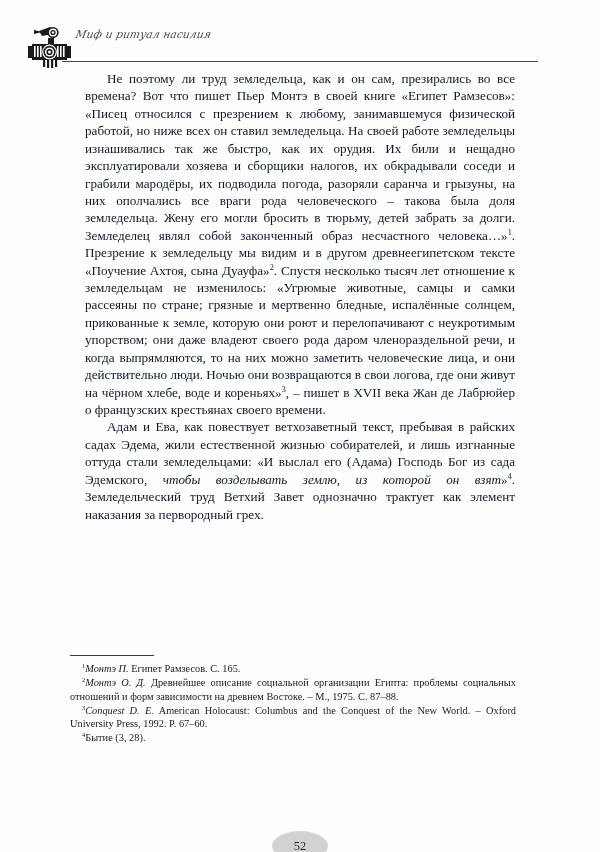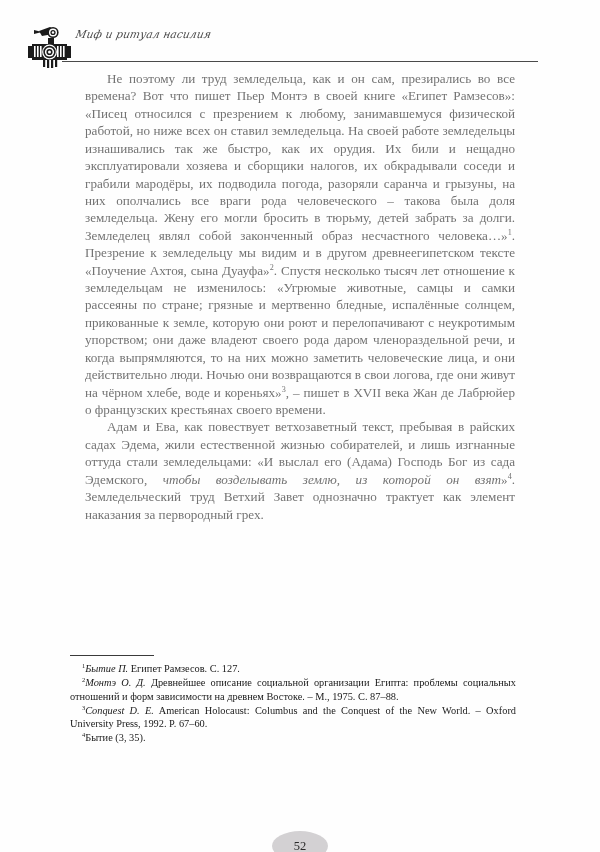--- a/index.html
+++ b/index.html
@@ -65,21 +65,21 @@
   
   .body-text {
     position: absolute;
     left: 85px;
     top: 70px;
     width: 430px;
     font-size: 13.15px;
     line-height: 17.42px;
     text-align: justify;
     text-justify: inter-word;
-    color: #737373;
+    color: #0f172a;
     hyphens: manual;
   }
   .body-text p {
     margin: 0;
     text-indent: 22px;
   }
 
   i, .ital { font-style: italic; }
 
   sup {
@@ -180,24 +180,24 @@
   </div>
 
   <div class="body-text">
     <p>Не поэтому ли труд земледельца, как и он сам, презирались во все времена? Вот что пишет Пьер Монтэ в своей книге «Египет Рамзесов»: «Писец относился с презрением к любому, занимавшемуся физической работой, но ниже всех он ставил земледельца. На своей работе земледельцы изнашивались так же быстро, как их орудия. Их били и нещадно эксплуатировали хозяева и сборщики налогов, их обкрадывали соседи и грабили мародёры, их подводила погода, разоряли саранча и грызуны, на них ополчались все враги рода человеческого – такова была доля земледельца. Жену его могли бросить в тюрьму, детей забрать за долги. Земледелец являл собой законченный образ несчастного человека…»<sup>1</sup>. Презрение к земледельцу мы видим и в другом древнеегипетском тексте «Поучение Ахтоя, сына Дуауфа»<sup>2</sup>. Спустя несколько тысяч лет отношение к земледельцам не изменилось: «Угрюмые животные, самцы и самки рассеяны по стране; грязные и мертвенно бледные, испалённые солнцем, прикованные к земле, которую они роют и перелопачивают с неукротимым упорством; они даже владеют своего рода даром членораздельной речи, и когда выпрямляются, то на них можно заметить человеческие лица, и они действительно люди. Ночью они возвращаются в свои логова, где они живут на чёрном хлебе, воде и кореньях»<sup>3</sup>, – пишет в XVII века Жан де Лабрюйер о французских крестьянах своего времени.</p>
     <p>Адам и Ева, как повествует ветхозаветный текст, пребывая в райских садах Эдема, жили естественной жизнью собирателей, и лишь изгнанные оттуда стали земледельцами: «И выслал его (Адама) Господь Бог из сада Эдемского, <i class="ital">чтобы возделывать землю, из которой он взят</i>»<sup>4</sup>. Земледельческий труд Ветхий Завет однозначно трактует как элемент наказания за первородный грех.</p>
   </div>
 
   <div class="fn-zone">
     <div class="fn-rule"></div>
     <div class="footnotes">
-        <p><sup>1</sup><i class="ital">Бытие П.</i><span> Египет Рамзесов. С. 127.</span></p>
+        <p><sup>1</sup><i class="ital">Монтэ П.</i><span> Египет Рамзесов. С. 165.</span></p>
         <p><sup>2</sup><i class="ital">Монтэ О. Д.</i><span> Древнейшее описание социальной организации Египта: проблемы социальных отношений и форм зависимости на древнем Востоке. – М., 1975. С. 87–88.</span></p>
         <p><sup>3</sup><i class="ital">Conquest D. E.</i><span> American Holocaust: Columbus and the Conquest of the New World. – Oxford University Press, 1992. P. 67–60.</span></p>
-        <p><sup>4</sup><span>Бытие (3, 35).</span></p>
+        <p><sup>4</sup><span>Бытие (3, 28).</span></p>
       </div>
   </div>
 
   <div class="folio">
     <span>52</span>
   </div>
 
 </div>
 
 </body></html>

